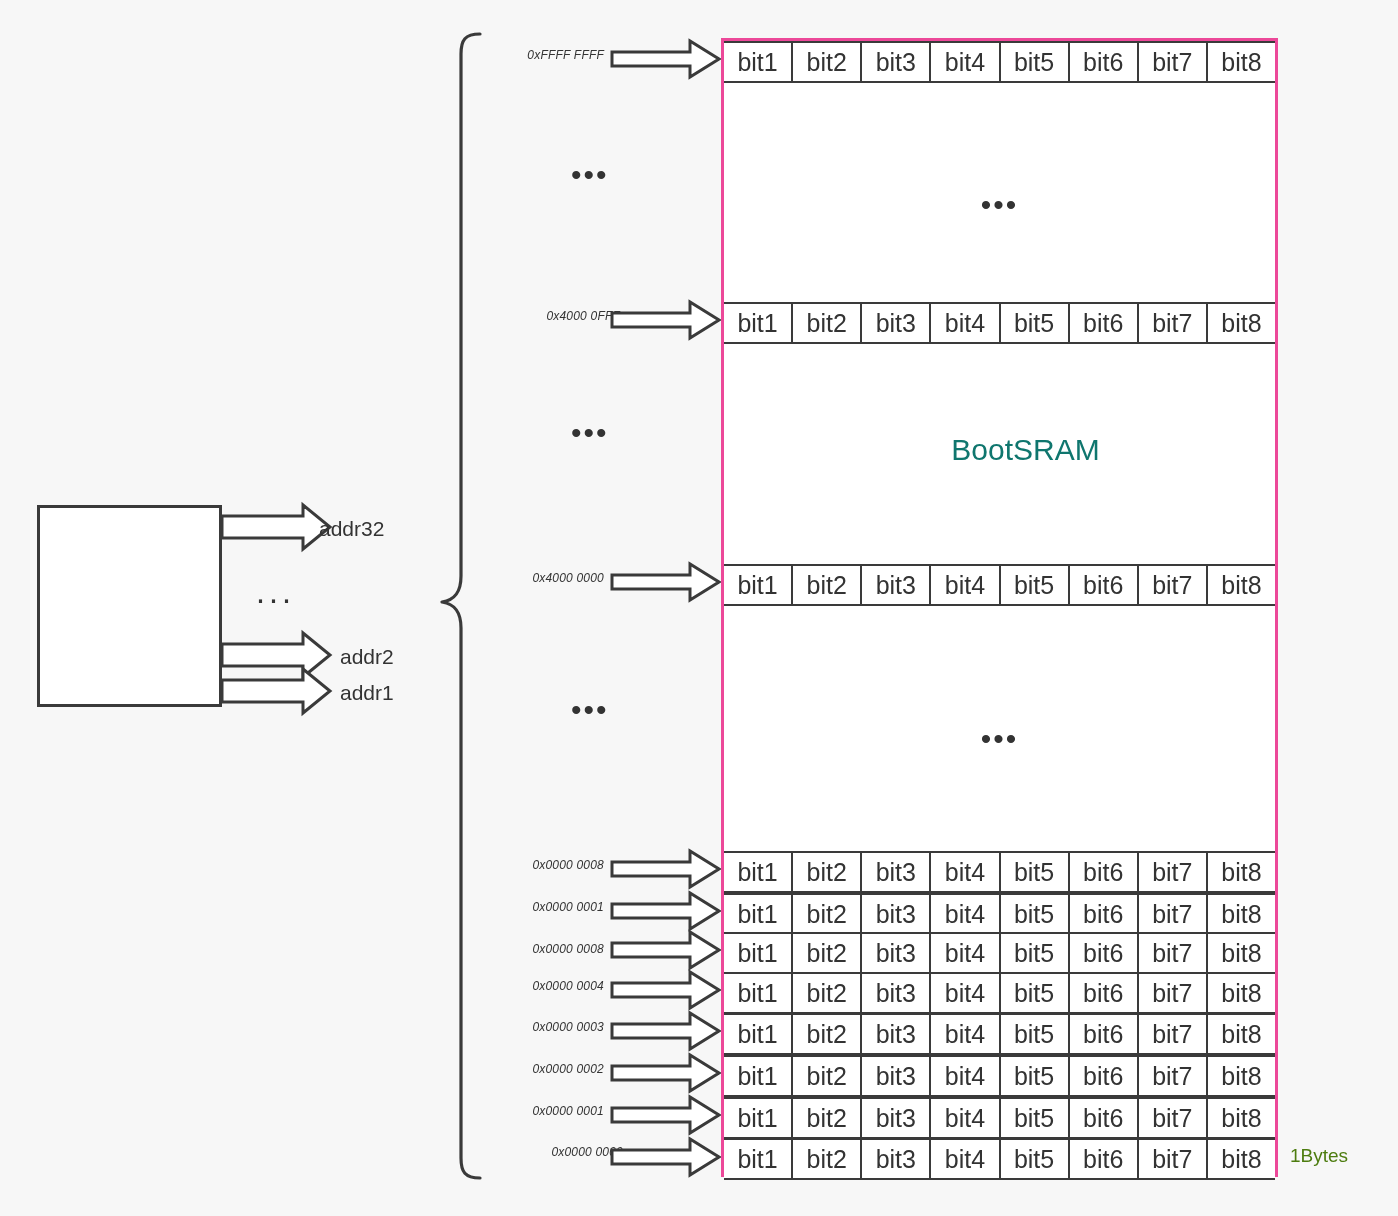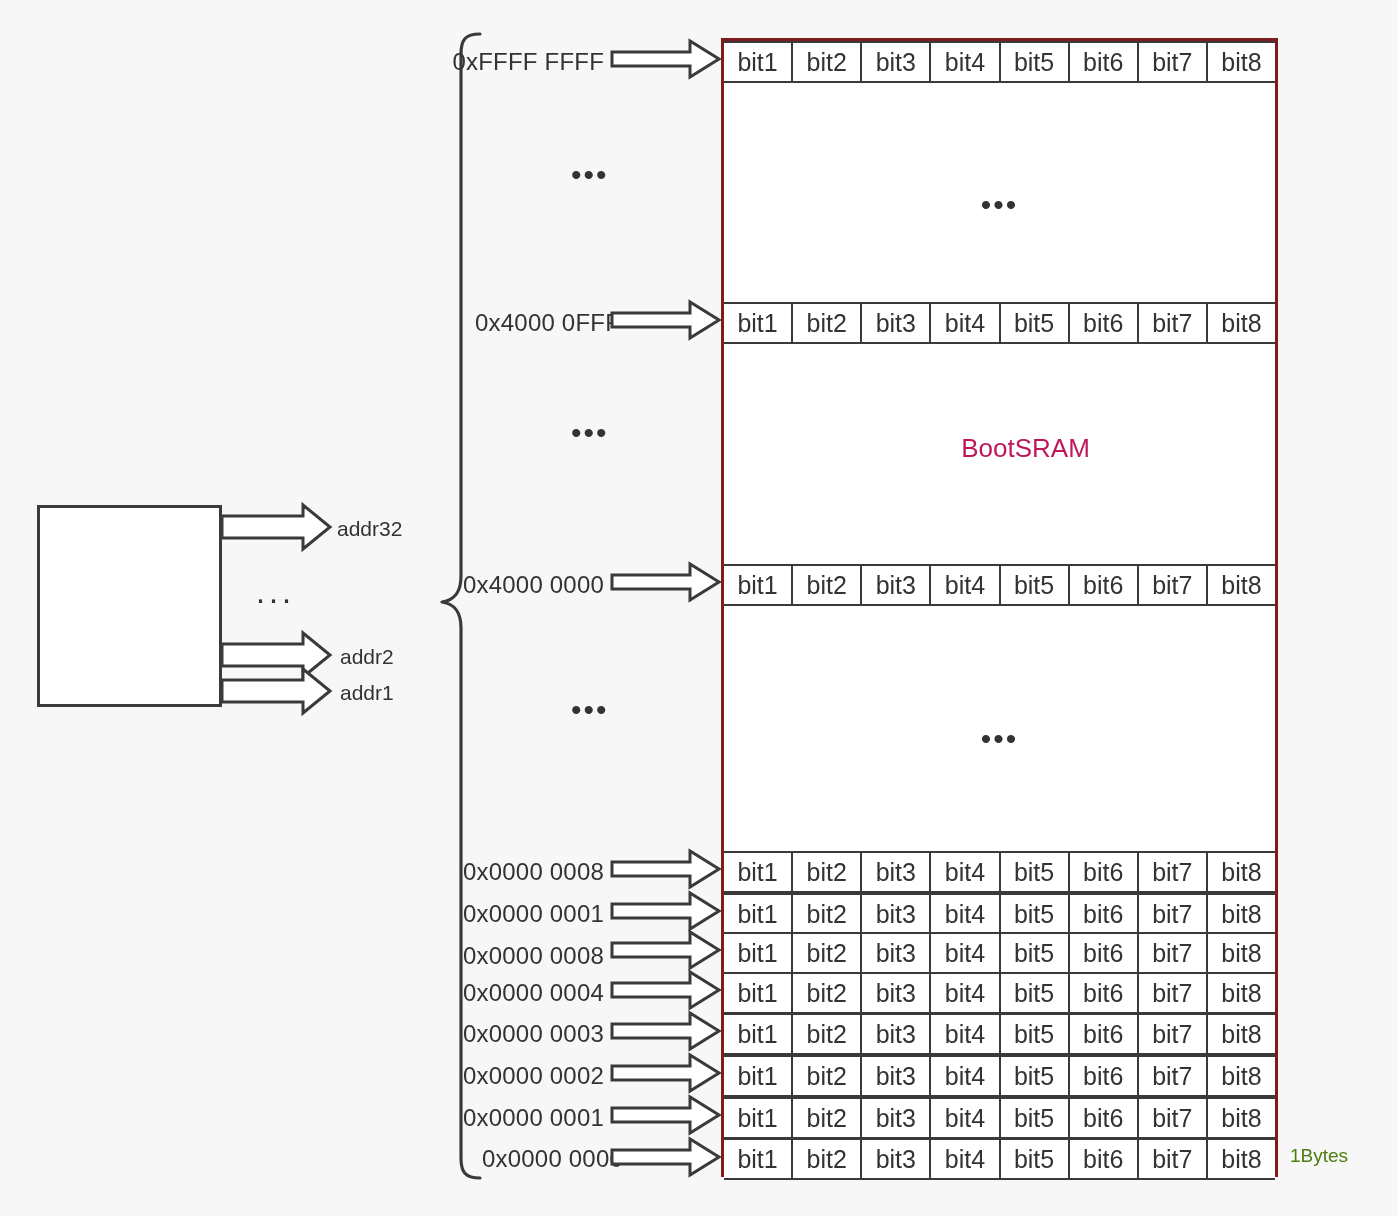--- a/index.html
+++ b/index.html
@@ -46,42 +46,43 @@
   #cpu-ellipsis {
     left: 255px; top: 582px;
     font-size: 33px;
     letter-spacing: 2px;
     color: #333;
     line-height: 1;
   }
 
   
   .addr-label {
-    font-size: 24px;
+    font-size: 12px;
     color: #333;
     white-space: nowrap;
     text-align: right;
     font-family: "Liberation Sans", sans-serif;
     letter-spacing: 0.2px;
+    font-style: italic;
   }
 
   
   .side-dots {
     font-size: 30px;
     color: #333;
     letter-spacing: 2px;
     line-height: 1;
     white-space: nowrap;
   }
 
   
   #mem-table {
     left: 721px; top: 38px;
     width: 557px; height: 1139px;
-    border: 3px solid #7f1d1d;
+    border: 3px solid #ec4899;
     box-sizing: border-box;
     background: #ffffff;
   }
   .bit-row {
     position: absolute;
     left: 0;
     width: 551px;
     height: 42px;
     display: flex;
     box-sizing: border-box;
@@ -97,22 +98,22 @@
     justify-content: center;
     font-size: 25px;
     color: #333;
     background: #fff;
   }
   .bit-cell:last-child { border-right: none; }
   .big-cell-label {
     position: absolute;
     width: 603px;
     text-align: center;
-    font-size: 26px;
-    color: #be185d;
+    font-size: 30px;
+    color: #0f766e;
     white-space: nowrap;
   }
   .big-cell-dots {
     position: absolute;
     width: 551px;
     text-align: center;
     font-size: 30px;
     letter-spacing: 2px;
     color: #333;
     line-height: 1;
@@ -135,21 +136,21 @@
 
   <svg class="abs" style="left:0;top:0;width:1398px;height:1216px;">
 
     <path d="M222,516 L303,516 L303,505 L330,527 L303,549 L303,538 L222,538 Z" fill="#ffffff" stroke="#3a3a3a" stroke-width="3" stroke-linejoin="miter"></path>
 
     <path d="M222,644 L303,644 L303,633 L330,655 L303,677 L303,666 L222,666 Z" fill="#ffffff" stroke="#3a3a3a" stroke-width="3" stroke-linejoin="miter"></path>
 
     <path d="M222,680 L303,680 L303,669 L330,691 L303,713 L303,702 L222,702 Z" fill="#ffffff" stroke="#3a3a3a" stroke-width="3" stroke-linejoin="miter"></path>
   </svg>
 
-  <div class="abs bus-label" style="left:337px; top:517px;">addr32</div>
+  <div class="abs bus-label" style="left:319px; top:517px;">addr32</div>
   <div class="abs bus-label" style="left:340px; top:645px;">addr2</div>
   <div class="abs bus-label" style="left:340px; top:681px;">addr1</div>
 
   <svg class="abs" style="left:425px;top:20px;width:70px;height:1180px;">
     <path d="M55,14
              C40,14 36,20 36,34
              L36,556
              C36,572 30,580 17,582
              C30,584 36,592 36,608
              L36,1138

